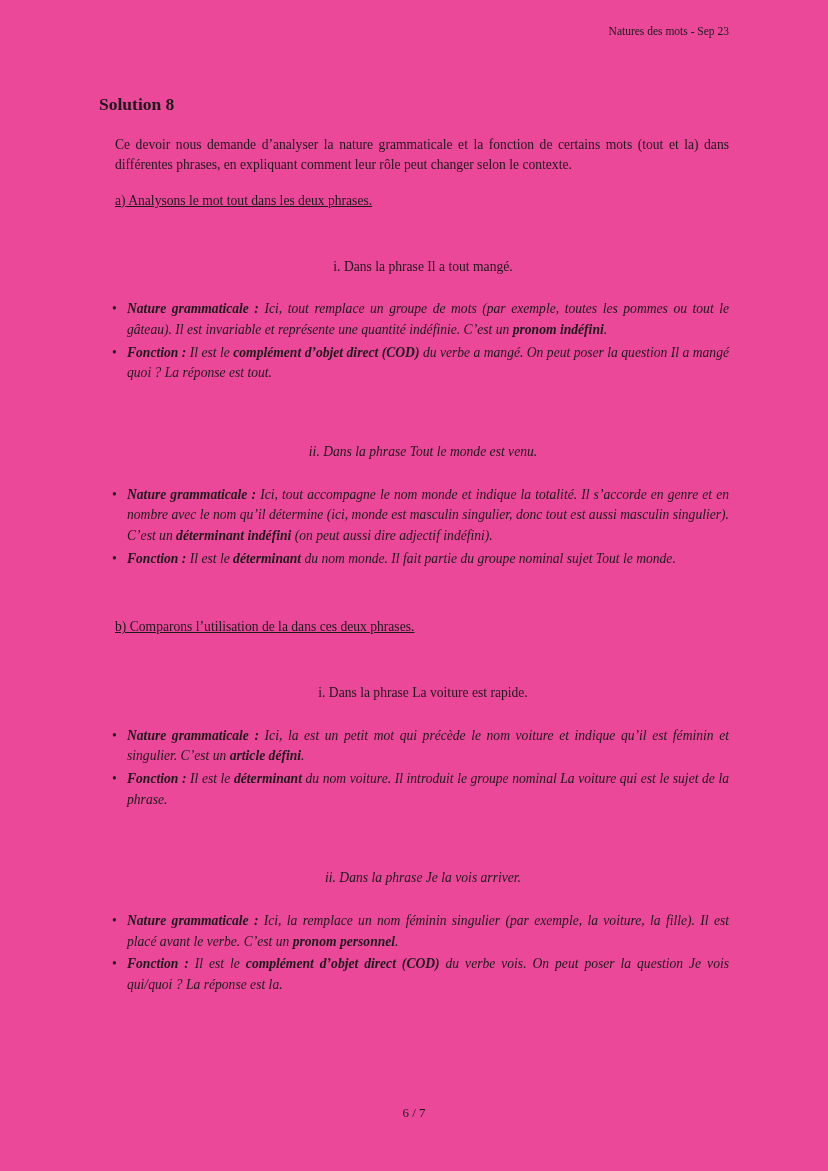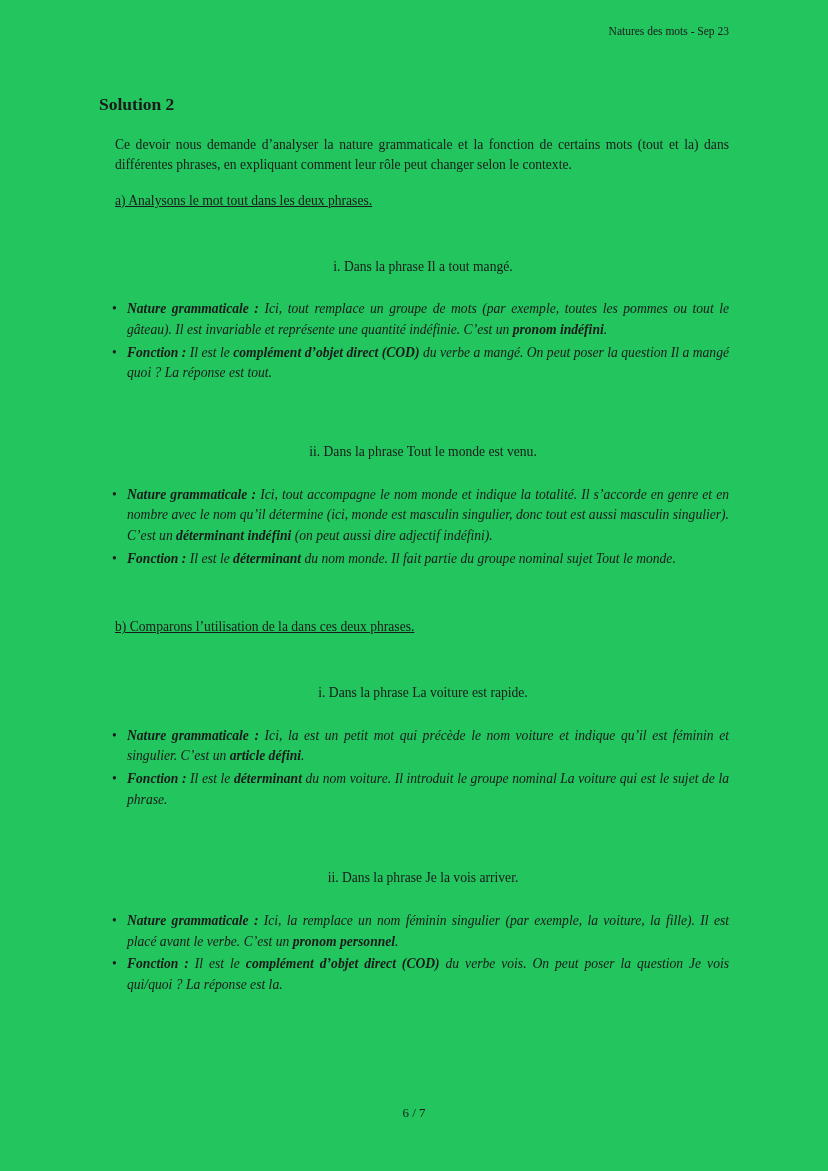--- a/index.html
+++ b/index.html
@@ -5,21 +5,21 @@
   html, body {
     margin: 0;
     padding: 0;
     background: #ffffff;
   }
   .page {
     position: relative;
     width: 828px;
     height: 1171px;
     margin: 0 auto;
-    background: #22c55e;
+    background: #ec4899;
     color: #1a1a1a;
     font-family: "Liberation Serif", "DejaVu Serif", serif;
     box-sizing: border-box;
     overflow: hidden;
   }
   .page-header {
     padding: 24px 99px 0 99px;
     text-align: right;
     font-size: 11.5px;
     line-height: 1.3;
@@ -46,20 +46,21 @@
   }
   .part-label.first-part {
     margin-top: 15px;
   }
   .sub-item {
     margin: 45px 0 0 18px;
     text-align: center;
   }
   .sub-item.after-list {
     margin-top: 58px;
+    font-style: italic;
   }
   .bullets {
     list-style: none;
     margin: 22px 0 0 0;
     padding: 0 0 0 13px;
   }
   .bullet {
     display: flex;
     margin-top: 2px;
   }
@@ -86,21 +87,21 @@
 <body>
 
 <main class="page">
 
   <header class="page-header">
     <span>Natures des mots - Sep 23</span>
   </header>
 
   <section class="content">
 
-    <h2 class="title">Solution 2</h2>
+    <h2 class="title">Solution 8</h2>
 
     <p class="para intro">Ce devoir nous demande d’analyser la nature grammaticale et la fonction de certains mots (tout et la) dans différentes phrases, en expliquant comment leur rôle peut changer selon le contexte.</p>
 
     <p class="para part-label first-part">a) Analysons le mot tout dans les deux phrases.</p>
 
     <p class="sub-item">i. Dans la phrase Il a tout mangé.</p>
     <ul class="bullets">
       <li class="bullet">
         <span class="marker">•</span>
         <span class="li-text"><b>Nature grammaticale :</b><span> Ici, tout remplace un groupe de mots (par exemple, toutes les pommes ou tout le gâteau). Il est invariable et représente une quantité indéfinie. C’est un </span><b>pronom indéfini</b><span>.</span></span>

